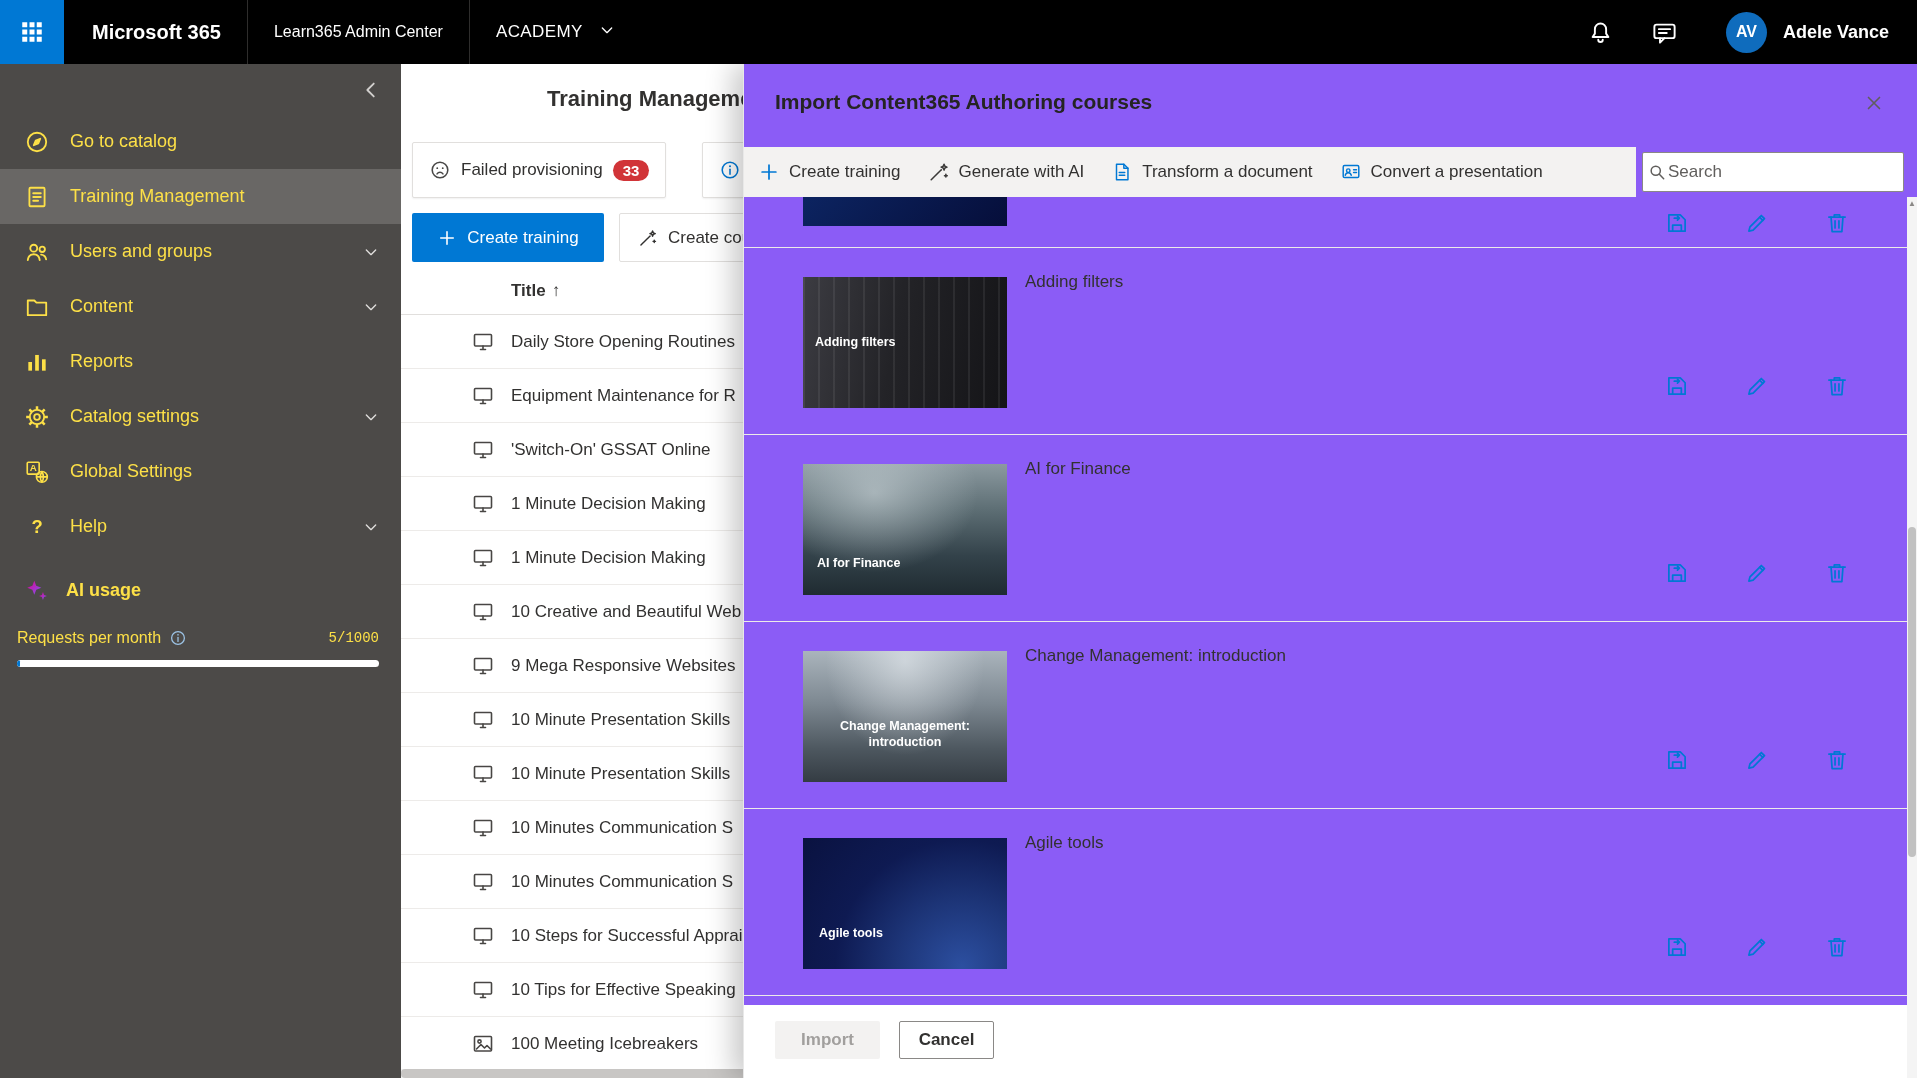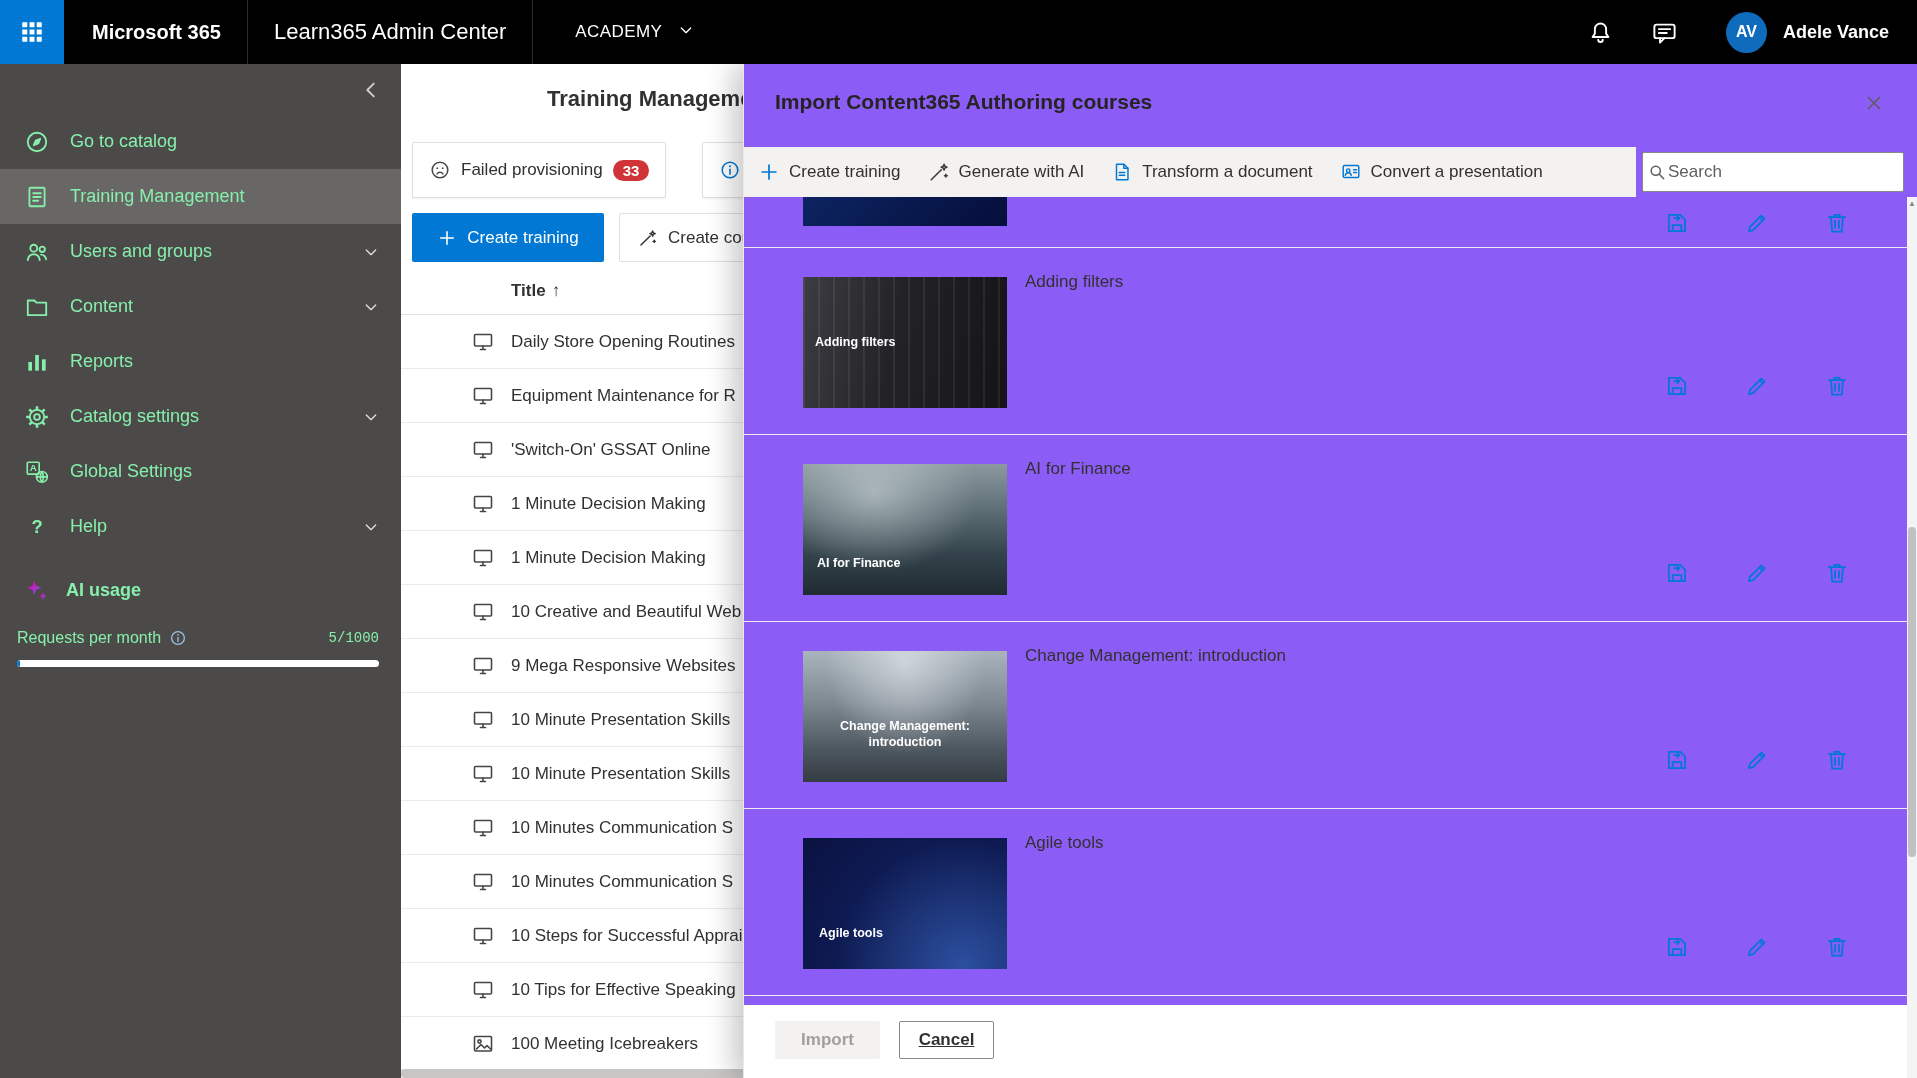--- a/index.html
+++ b/index.html
@@ -6,30 +6,30 @@
   html,body { width:1917px; height:1078px; overflow:hidden; }
   body { font-family:"Liberation Sans","DejaVu Sans",sans-serif; background:#fff; color:#323130; }
   #app { position:relative; width:1917px; height:1078px; overflow:hidden; background:#fff; }
   .ic { display:block; }
 
   
   .topbar { position:absolute; top:0; left:0; right:0; height:64px; background:#000; display:flex; align-items:center; color:#fff; z-index:50; }
   .waffle-btn { width:64px; height:64px; background:#0078d4; display:flex; align-items:center; justify-content:center; cursor:pointer; flex:0 0 auto; }
   .tb-product { font-size:20px; font-weight:700; margin-left:28px; white-space:nowrap; }
   .tb-sep { width:1px; height:64px; background:#2e2d2c; margin:0 26px; flex:0 0 auto; }
-  .tb-app { font-size:22px; white-space:nowrap; }
-  .tb-tenant { display:flex; align-items:flex-start; gap:16px; font-size:17px; letter-spacing:.4px; cursor:pointer; white-space:nowrap;margin-left:16px; }
+  .tb-app { font-size:16px; white-space:nowrap; }
+  .tb-tenant { display:flex; align-items:flex-start; gap:16px; font-size:17px; letter-spacing:.4px; cursor:pointer; white-space:nowrap; }
   .tb-right { margin-left:auto; display:flex; align-items:center; gap:34px; padding-right:28px; }
   .tb-iconbtn { width:30px; height:30px; display:flex; align-items:center; justify-content:center; cursor:pointer; color:#fff; }
   .tb-user { display:flex; align-items:center; gap:16px; cursor:pointer; margin-left:12px; }
   .avatar { width:41px; height:41px; border-radius:50%; background:#0f6cbd; color:#fff; font-size:16px; font-weight:700; display:flex; align-items:center; justify-content:center; }
   .tb-username { font-size:18px; font-weight:600; white-space:nowrap; }
 
   
-  .sidebar { position:absolute; top:64px; left:0; width:401px; bottom:0; background:#4c4a48; color:#86efac; z-index:10; }
+  .sidebar { position:absolute; top:64px; left:0; width:401px; bottom:0; background:#4c4a48; color:#fde047; z-index:10; }
   .collapse-btn { position:absolute; top:12px; right:16px; width:28px; height:28px; display:flex; align-items:center; justify-content:center; color:#d2d0ce; cursor:pointer; }
   .nav { position:absolute; top:50px; left:0; right:0; }
   .nav-item { height:55px; display:flex; align-items:center; padding:0 22px 0 24px; gap:20px; font-size:18px; cursor:pointer; }
   .nav-item.active { background:#696765; }
   .nav-item .nav-chevron { margin-left:auto; color:#e1dfdd; }
   .ai-row { position:absolute; top:499px; left:0; right:0; height:55px; display:flex; align-items:center; padding:0 24px; gap:16px; font-size:18px; font-weight:700; }
   .req-row { position:absolute; top:562px; left:17px; right:22px; height:24px; display:flex; align-items:center; gap:8px; font-size:16px; }
   .req-value { margin-left:auto; font-size:14px;font-family:Liberation Mono, monospace; }
   .progress-track { position:absolute; top:596px; left:17px; width:362px; height:7px; border-radius:4px; background:#ffffff; overflow:hidden; cursor:default; }
   .progress-fill { height:100%; width:3px; background:#0078d4; border-radius:4px; }
@@ -78,21 +78,21 @@
   .t-changemgmt { background:radial-gradient(ellipse at 50% 8%, rgba(235,240,244,.6), transparent 55%), linear-gradient(180deg,#aab4bc 0%,#7d8891 40%,#4d575f 75%,#343c43 100%); align-items:flex-end; justify-content:center; padding-bottom:32px; }
   .t-changemgmt .thumb-label { text-align:center; max-width:150px; }
   .t-agiletools { background:radial-gradient(circle at 78% 98%, #2c4fa0 0%, #1d3578 32%, #0e1a52 62%, #0a1240 100%); align-items:flex-end; padding:0 0 28px 16px; }
   .course-title { position:absolute; left:281px; top:24px; font-size:17px; color:#323130; white-space:nowrap; }
   .row-actions { position:absolute; right:57px; display:flex; gap:54px; align-items:center; }
   .row-1 .row-actions, .row-2 .row-actions, .row-3 .row-actions, .row-4 .row-actions { top:125px; }
   .row-partial .row-actions { top:13px; }
   .act-btn { width:26px; height:26px; color:#0078d4; cursor:pointer; background:none; border:none; padding:0; }
   .m-footer { position:absolute; left:0; right:0; bottom:0; height:73px; background:#fff; }
   .btn-import { position:absolute; left:31px; top:16px; width:105px; height:38px; background:#f3f2f1; color:#a19f9d; border:none; border-radius:2px; font-size:17px; font-weight:700; font-family:inherit; cursor:default; }
-  .btn-cancel { position:absolute; left:155px; top:16px; width:95px; height:38px; background:#fff; color:#323130; border:1px solid #8a8886; border-radius:2px; font-size:17px; font-weight:700; font-family:inherit; cursor:pointer;text-decoration:underline; }
+  .btn-cancel { position:absolute; left:155px; top:16px; width:95px; height:38px; background:#fff; color:#323130; border:1px solid #8a8886; border-radius:2px; font-size:17px; font-weight:700; font-family:inherit; cursor:pointer; }
   .v-scroll { position:absolute; top:133px; right:0; width:10px; bottom:0; background:#f4f4f4; }
   .v-scroll .arrow-up { position:absolute; top:2px; left:0; width:10px; text-align:center; font-size:8px; color:#8a8886; }
   .v-scroll .v-thumb { position:absolute; top:330px; left:1px; width:8px; height:330px; background:#c1c1c1; border-radius:4px; cursor:grab; }
 </style>
 </head>
 <body>
 
 <svg width="0" height="0" style="position:absolute" aria-hidden="true">
   <defs>
     <linearGradient id="sparkGrad" x1="0" y1="0" x2="1" y2="1">

